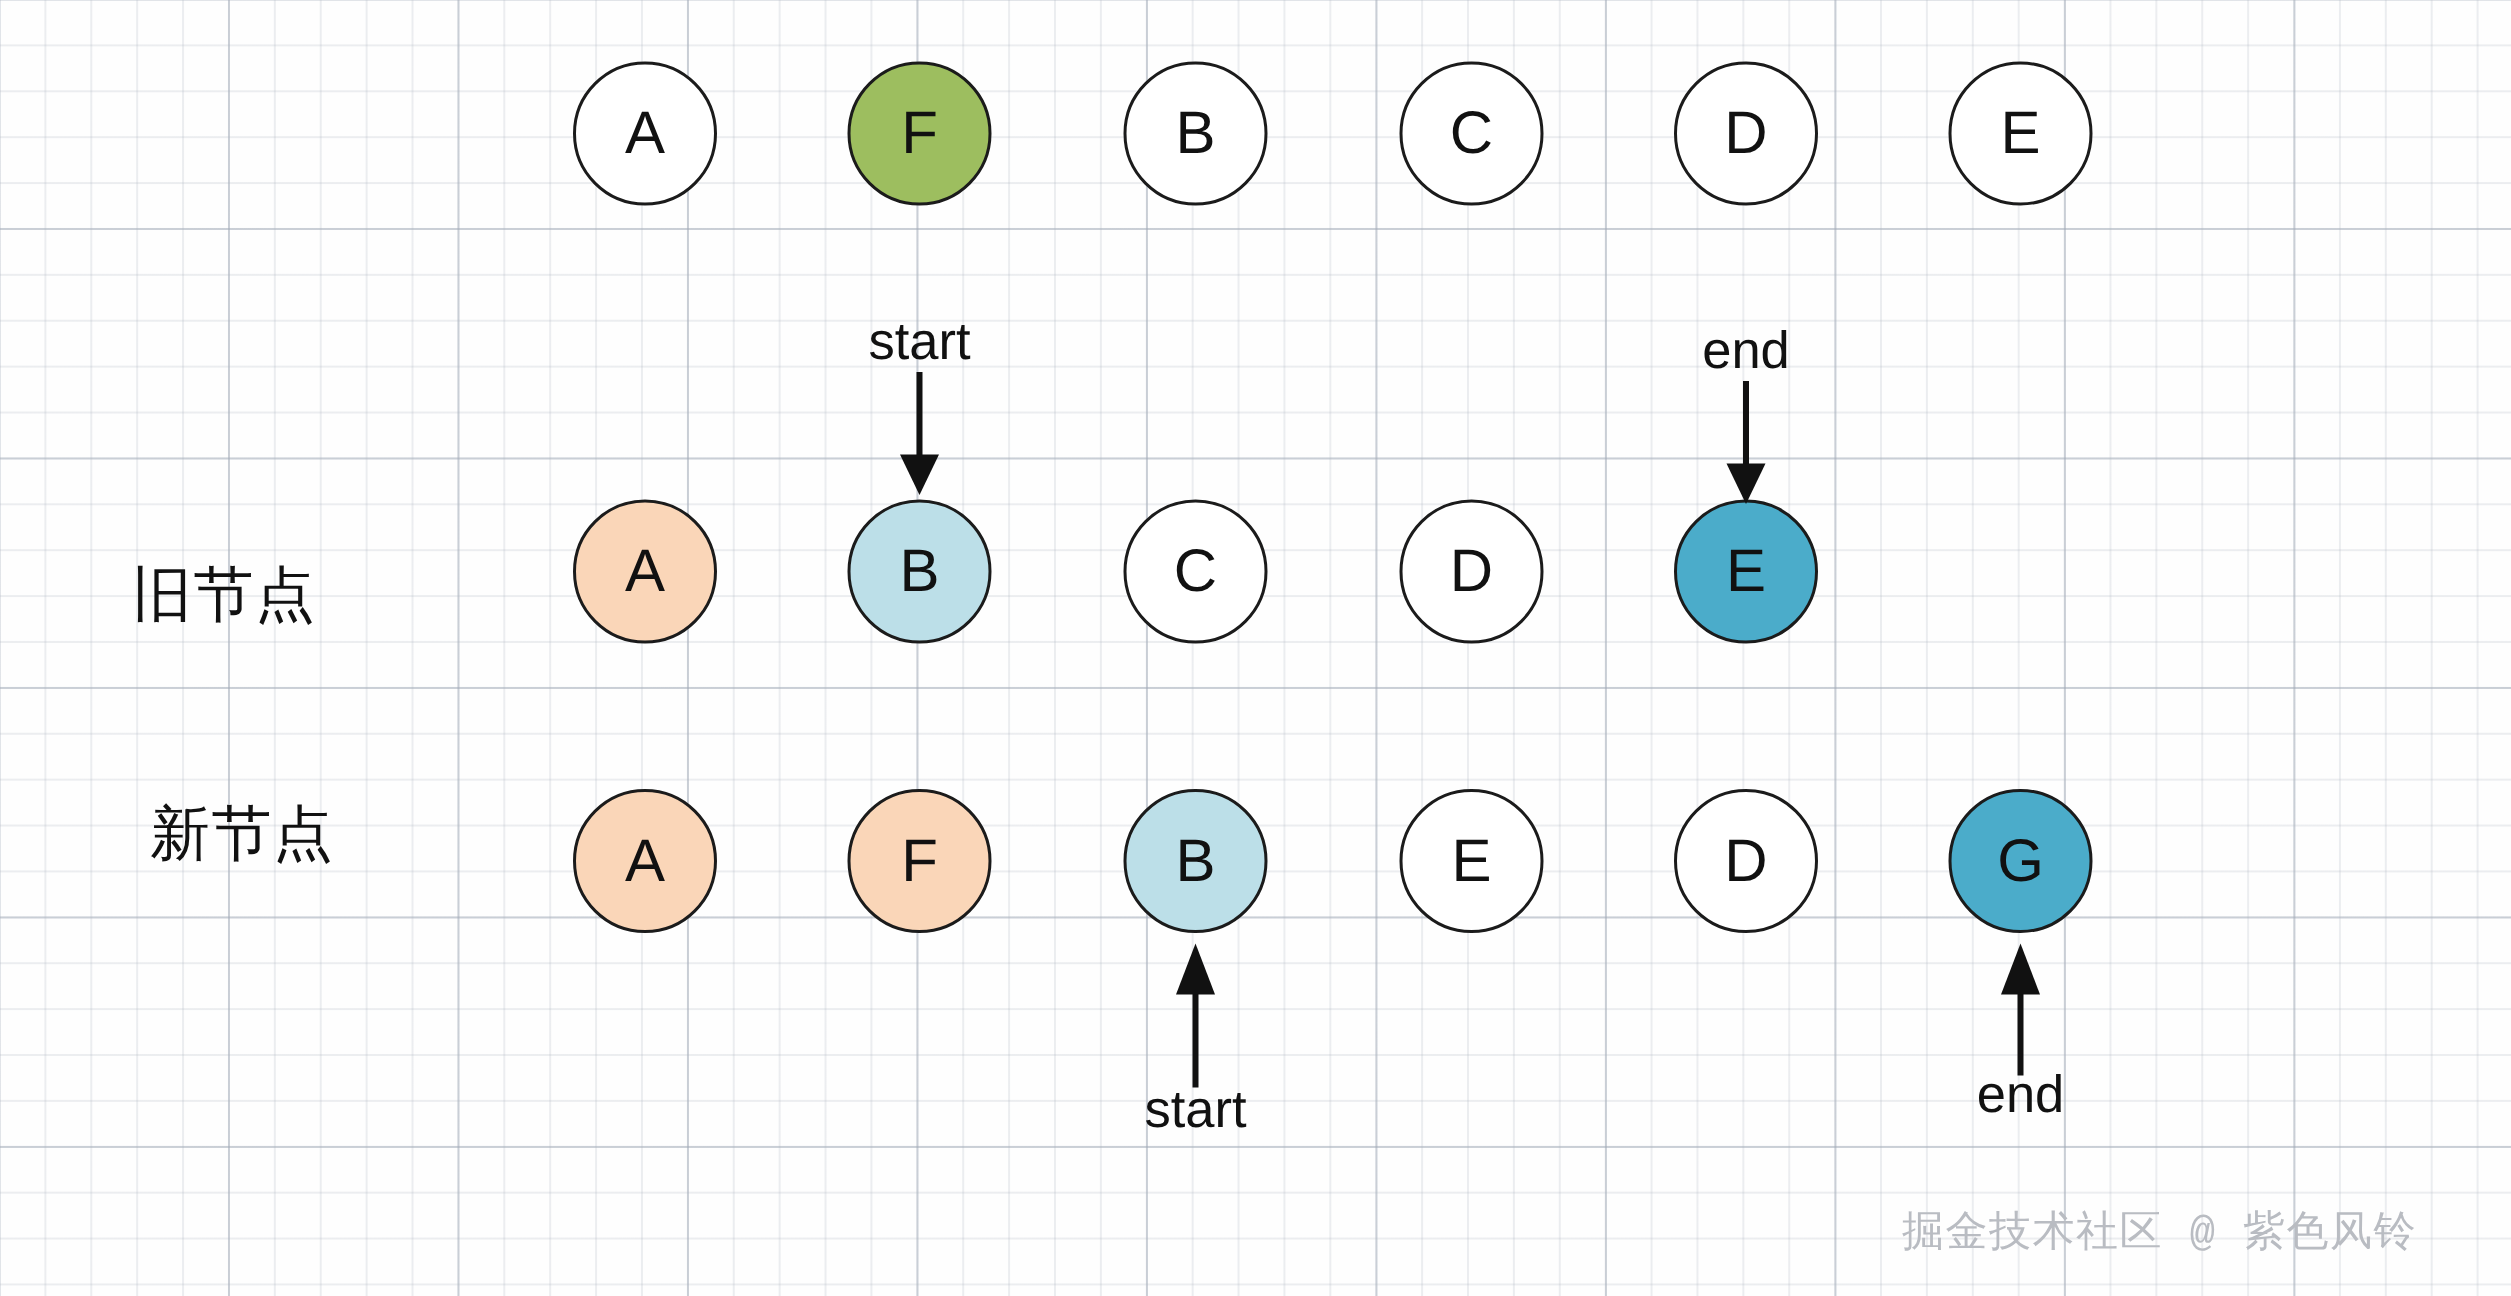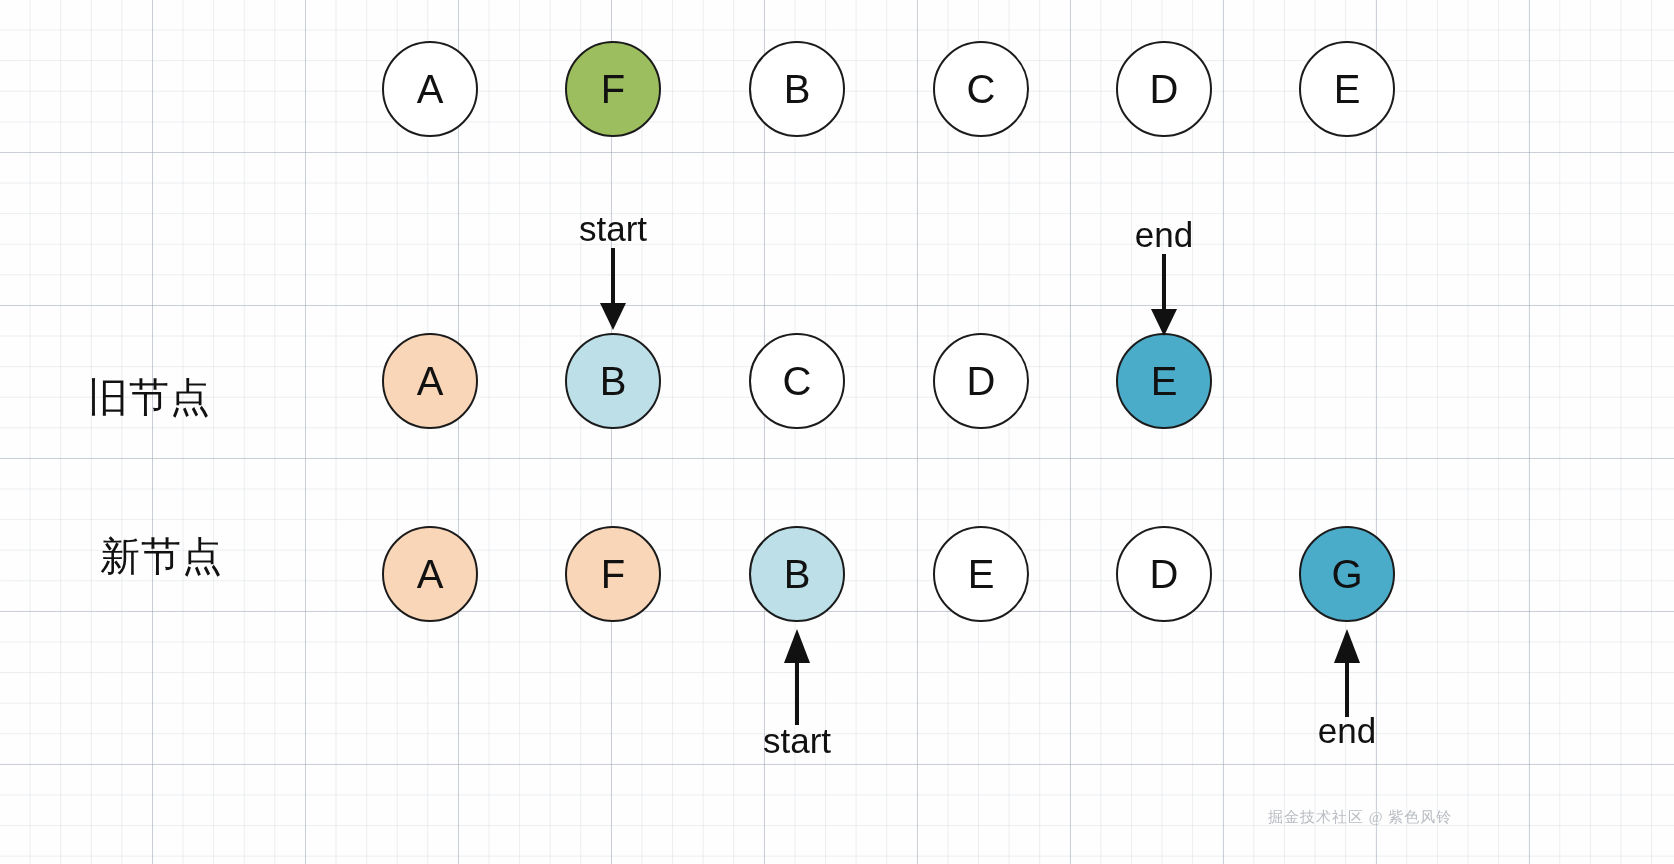--- a/index.html
+++ b/index.html
@@ -64,26 +64,26 @@
     transform: translate(-50%, -50%);
   }
 
   .arrow-svg {
     position: absolute;
     overflow: visible;
   }
 
   .watermark {
     position: absolute;
-    font-size: 15px;
+    font-size: 28px;
     color: #b9bcc2;
     white-space: nowrap;
     line-height: 1;
     letter-spacing: 1px;
-    font-family: Liberation Serif, serif;
+    font-family: Liberation Mono, monospace;
   }
 </style>
 </head>
 <body>
 
 <div id="canvas">
 
 
   <div class="row-label" style="left:88px; top:384px;margin-top:13px;">旧节点</div>
 

